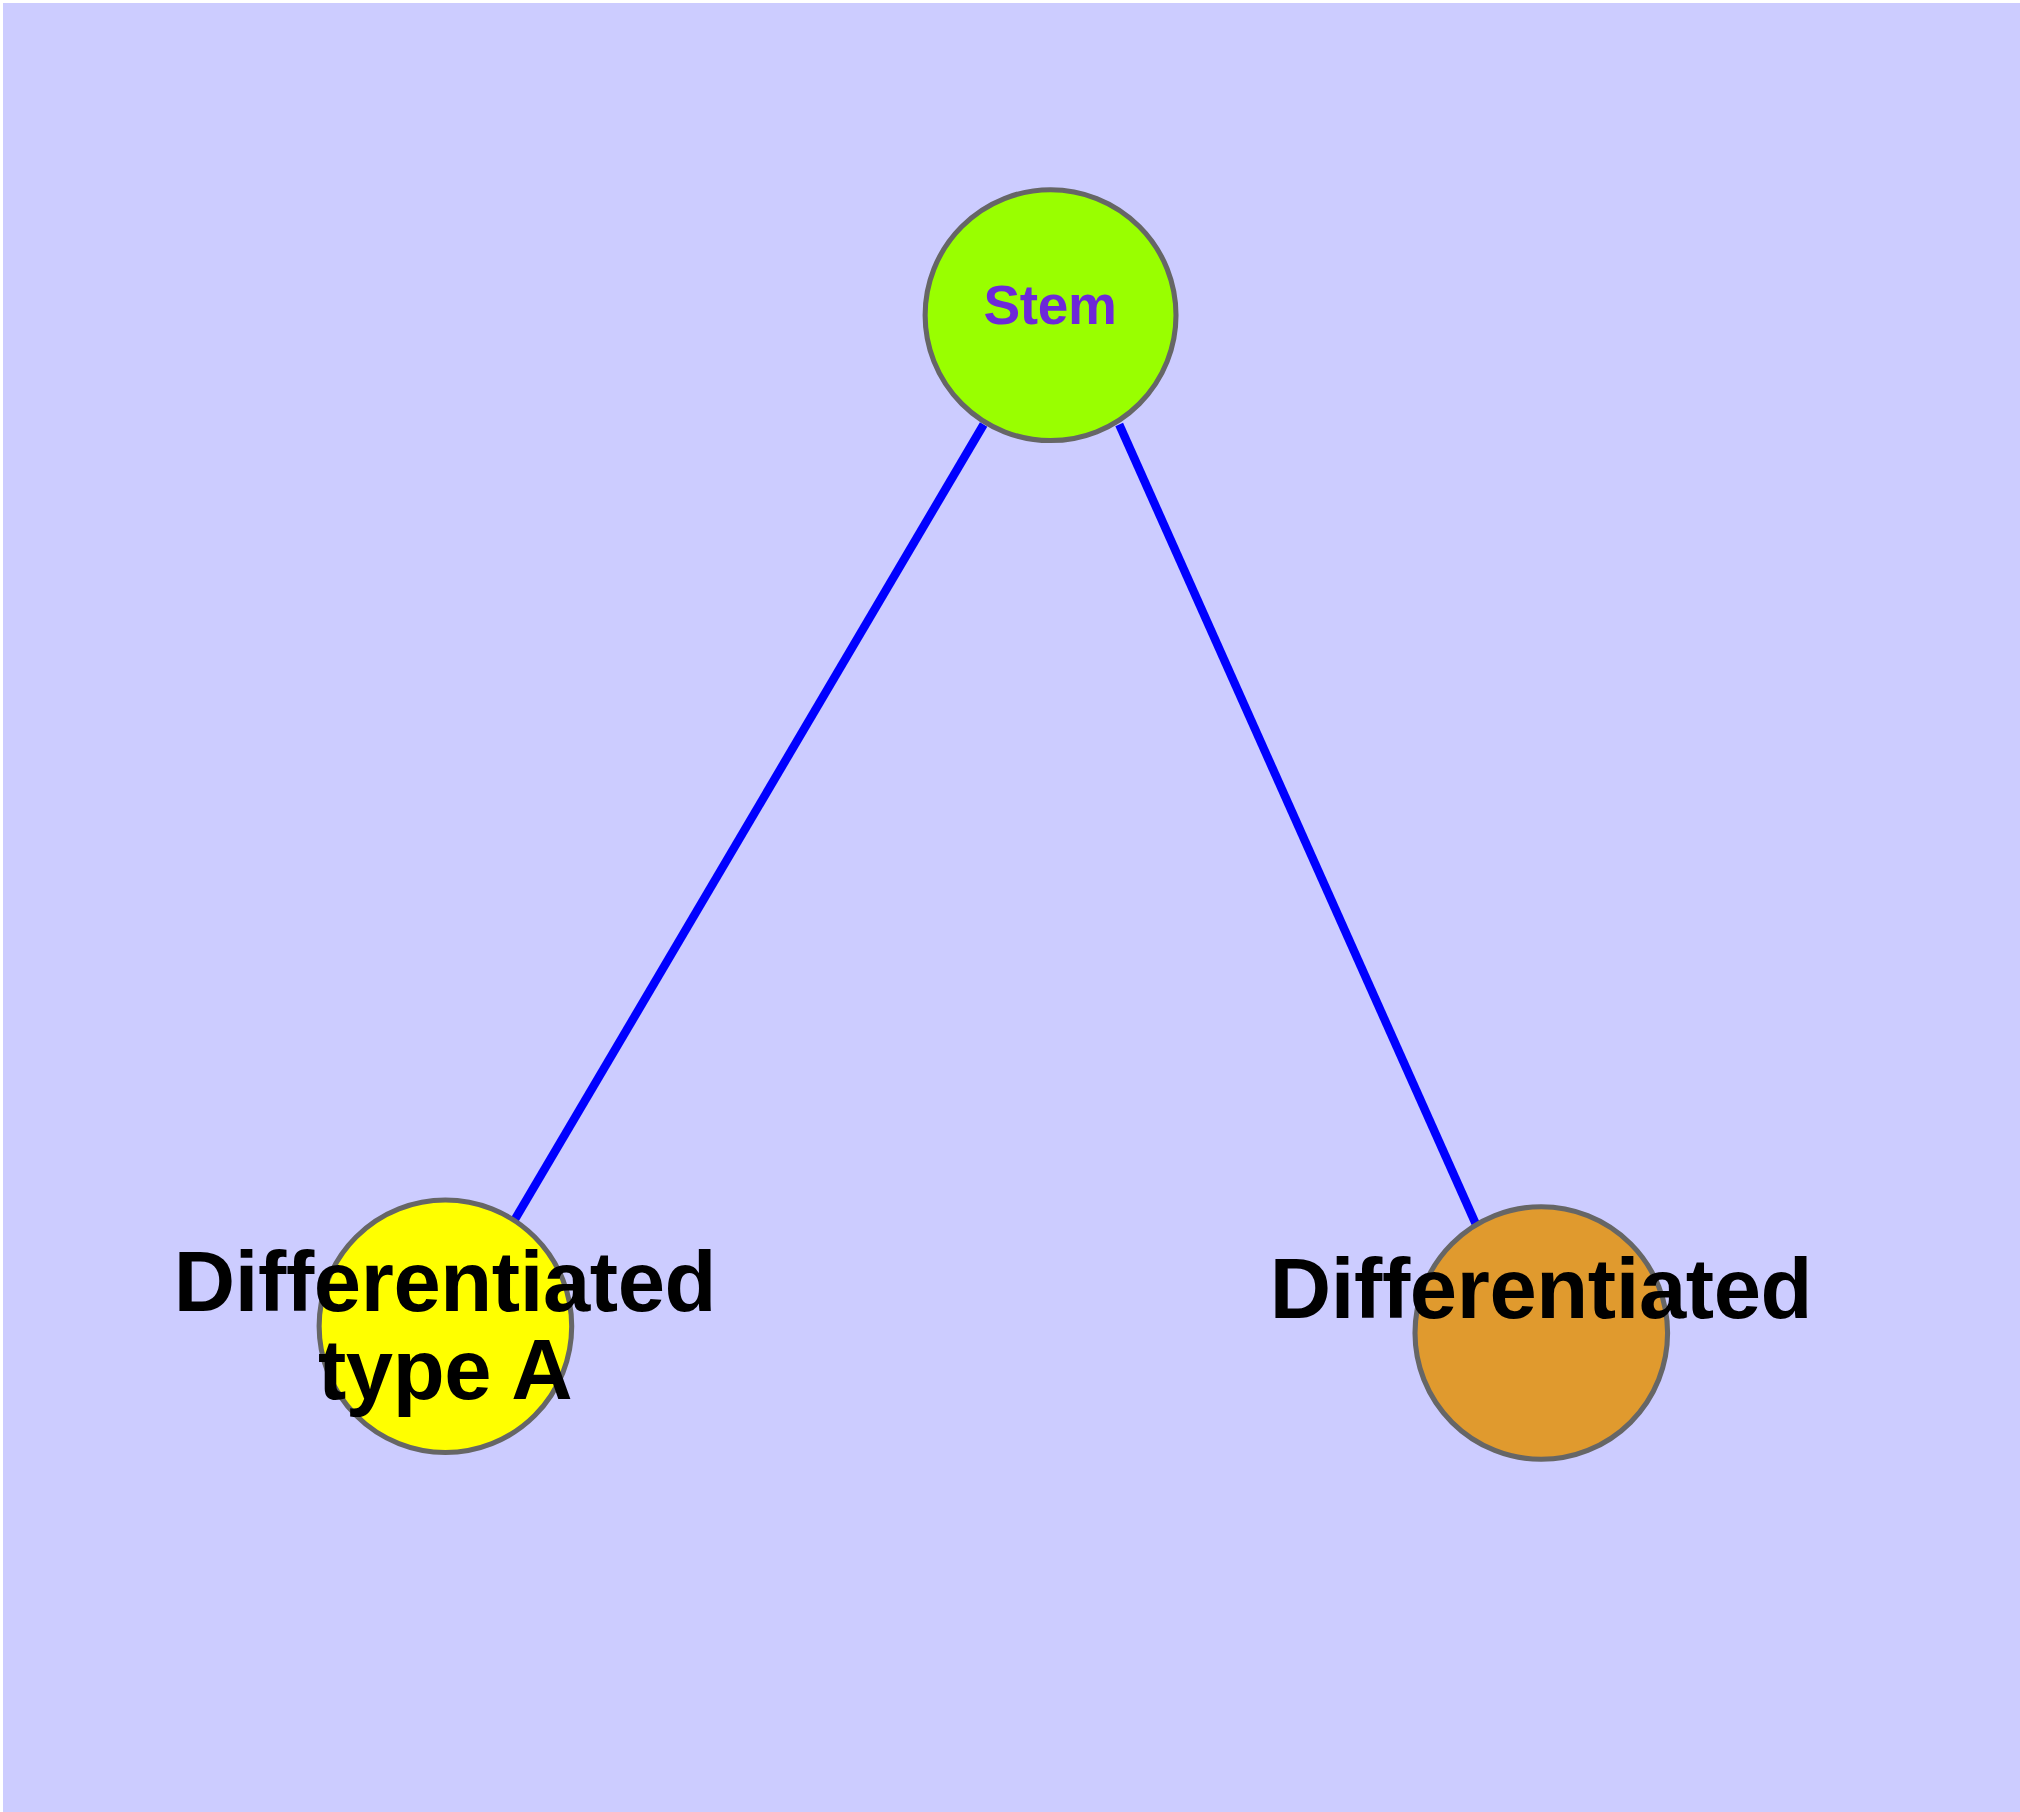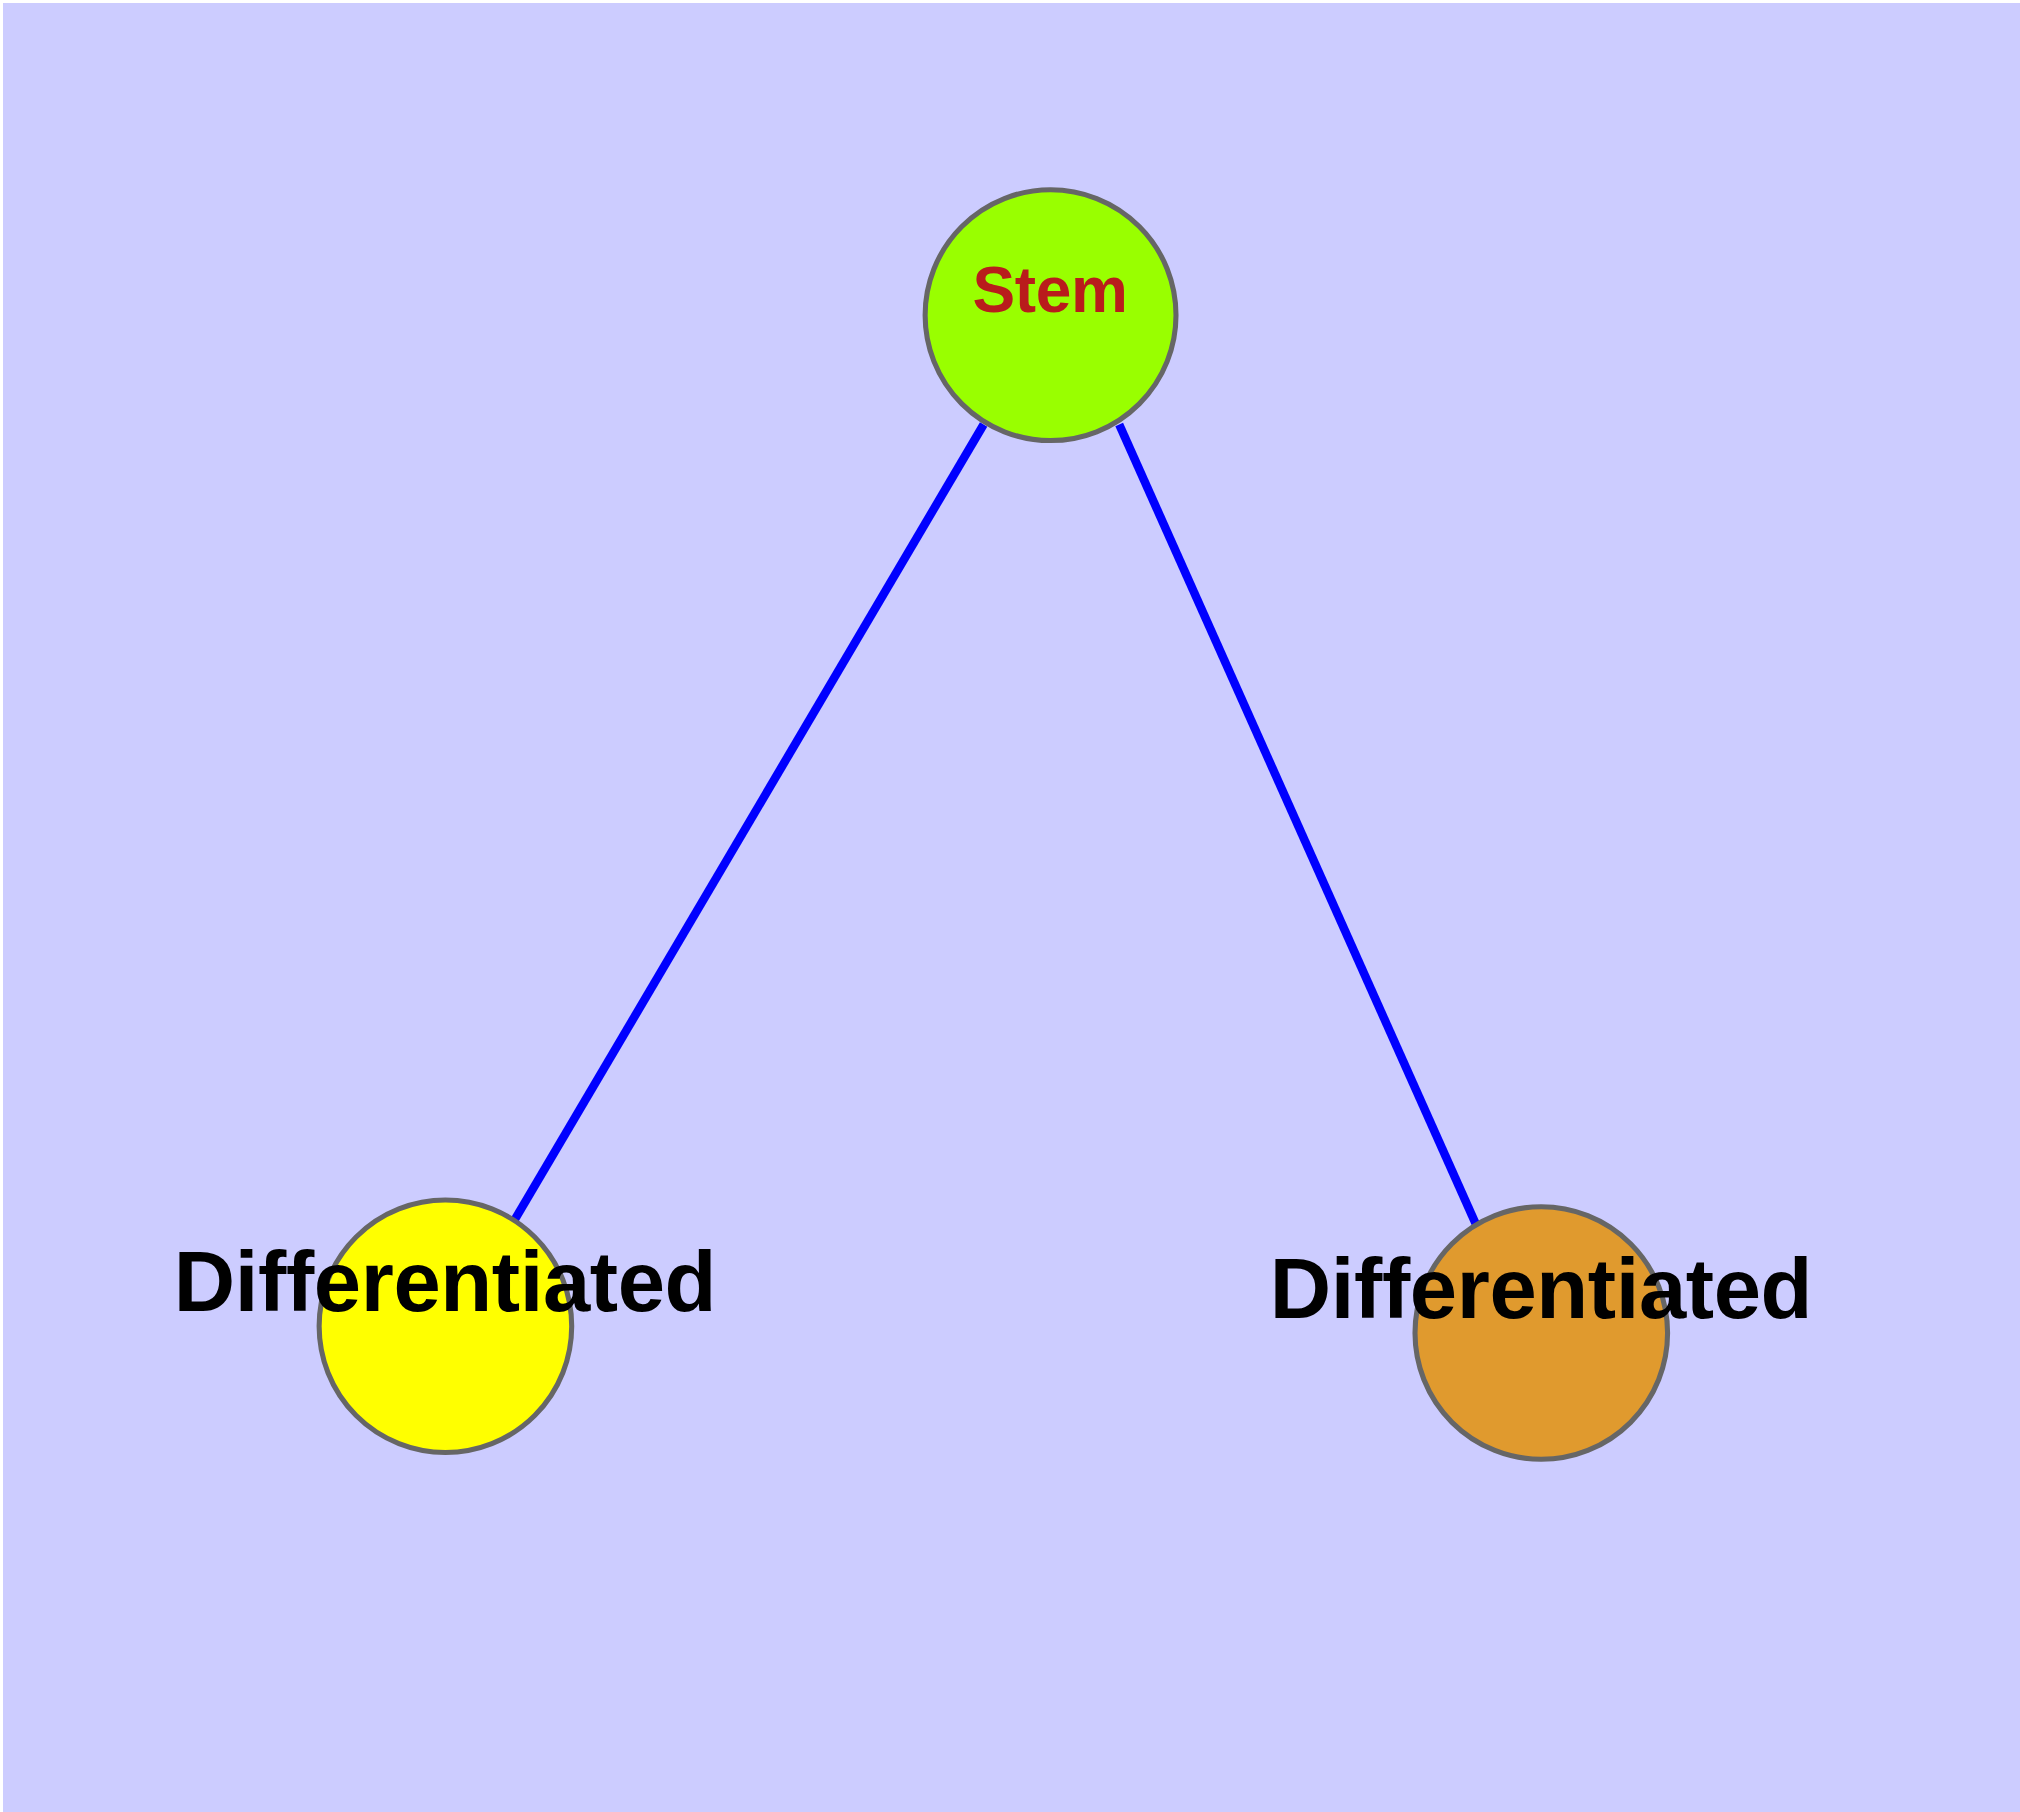--- a/index.html
+++ b/index.html
@@ -65,21 +65,21 @@
         <line x1="1157" y1="497" x2="604" y2="1435" stroke="#0000ff" stroke-width="10" stroke-linecap="butt"></line>
         <line x1="1317" y1="497" x2="1738" y2="1441" stroke="#0000ff" stroke-width="10" stroke-linecap="butt"></line>
       </g>
       <g id="node-layer">
         <circle cx="1236" cy="368" r="148" fill="#99ff00" stroke="#666666" stroke-width="6"></circle>
         <circle cx="522" cy="1561" r="149" fill="#ffff00" stroke="#666666" stroke-width="6"></circle>
         <circle cx="1815" cy="1569" r="149" fill="#e09a2e" stroke="#666666" stroke-width="6"></circle>
       </g>
     </svg>
 
-    <div class="node-label label-stem" style="left: 793px; top: 254px; width: 509px; font-size: 64px; color: #b91c1c;"><span>Stem</span></div>
+    <div class="node-label label-stem" style="left: 793px; top: 274px; width: 509px; font-size: 55px; color: #6d28d9;"><span>Stem</span></div>
 
-    <div class="node-label label-diff" style="left: -66px; top: 1235px; width: 1017px; font-size: 85px; color: rgb(0, 0, 0);"><span>Differentiated</span><br></div>
+    <div class="node-label label-diff" style="left: -66px; top: 1235px; width: 1017px; font-size: 85px; color: rgb(0, 0, 0);"><span>Differentiated</span><br><span>type A</span></div>
 
     <div class="node-label label-diff" style="left: 1030px; top: 1242px; width: 1017px; font-size: 85px; color: rgb(0, 0, 0);"><span>Differentiated</span><br></div>
 
   </div>
 </div>
 
 
 </body></html>

